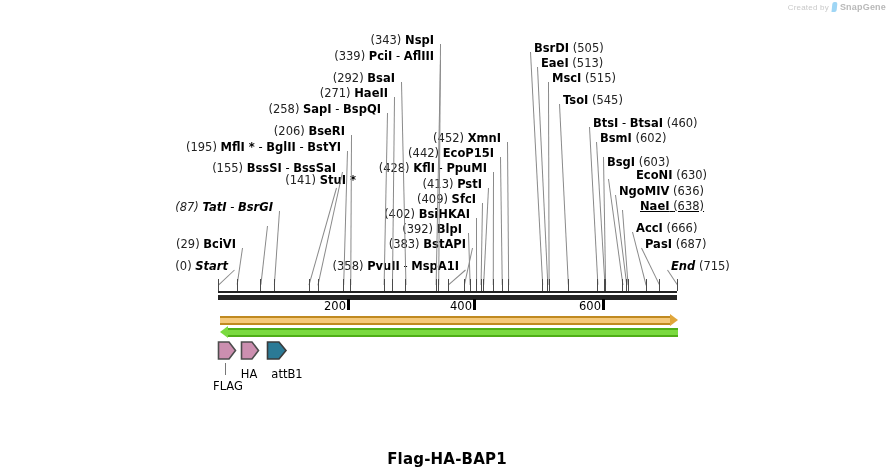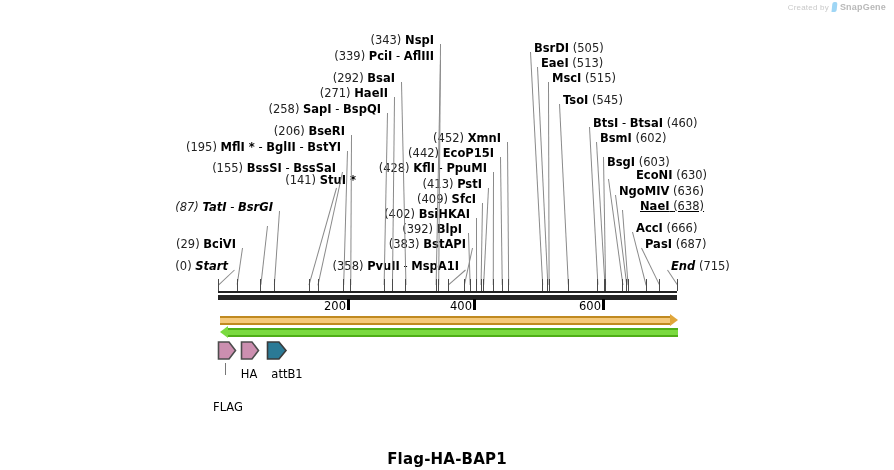--- a/index.html
+++ b/index.html
@@ -346,19 +346,19 @@
       <path d="M1.5 2 L12 2 L18.5 10.5 L12 19 L1.5 19 Z" fill="#cc8fb0" stroke="#4d4d4d" stroke-width="1.6"></path>
     </svg>
   </div>
   <div class="feat" style="left:266px;top:340px;">
     <svg width="22" height="21" viewBox="0 0 22 21">
       <path d="M1.5 2 L13 2 L20 10.5 L13 19 L1.5 19 Z" fill="#2b7a96" stroke="#3b3b3b" stroke-width="1.6"></path>
     </svg>
   </div>
 
   <div class="feat-tick" style="left:225px;top:363px;height:12px;"></div>
-  <div class="feat-label" style="left:228px;top:400px;">FLAG</div>
+  <div class="feat-label" style="left:228px;top:379px;">FLAG</div>
   <div class="feat-label" style="left:249px;top:367px;">HA</div>
   <div class="feat-label" style="left:287px;top:367px;">attB1</div>
 
   <div class="title" style="top:450px;">Flag-HA-BAP1</div>
 
 </div>
 
 </body></html>

